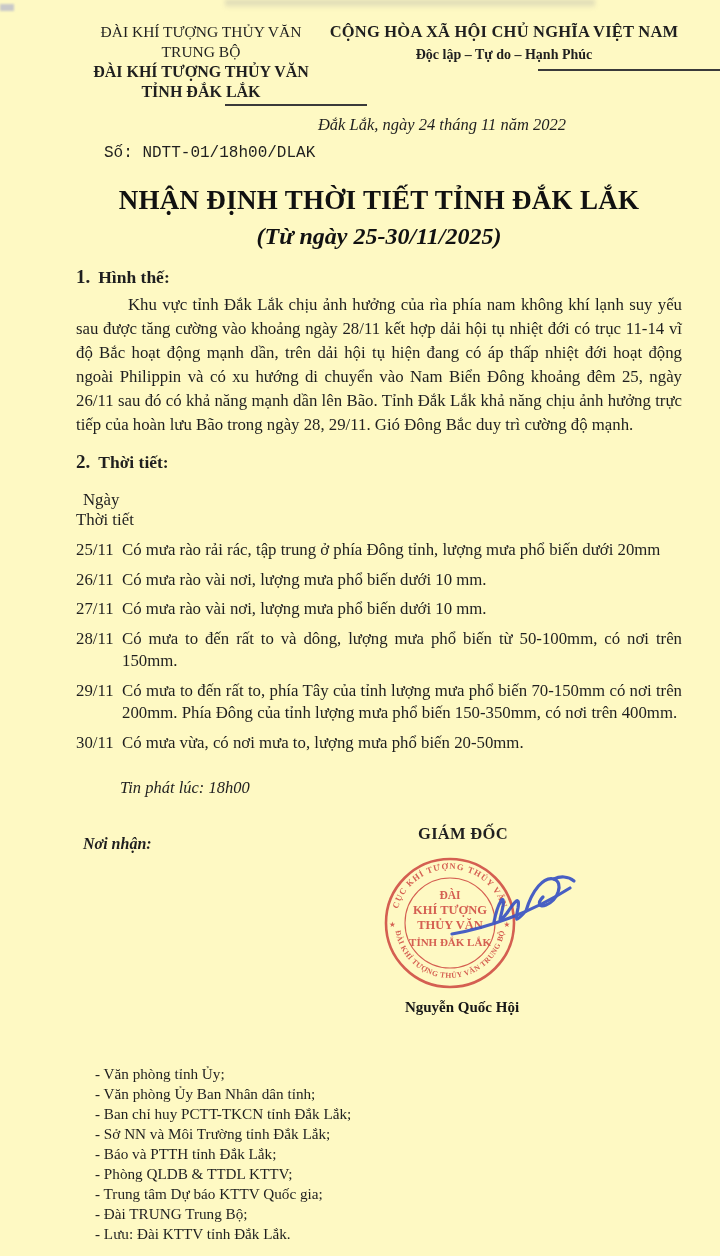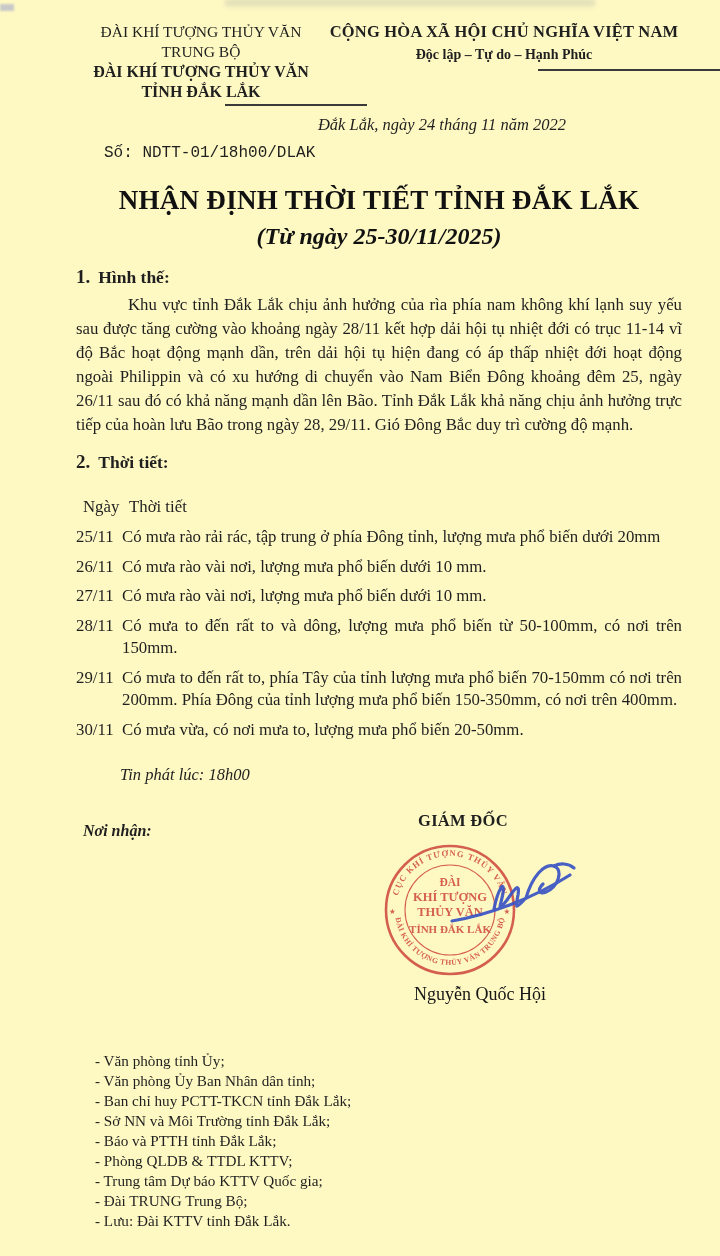--- a/index.html
+++ b/index.html
@@ -34,39 +34,39 @@
   .doc-title{font-weight:bold;font-size:27px;text-align:center;margin-top:21px;line-height:34px;letter-spacing:.3px;color:#111;}
   .doc-subtitle{font-weight:bold;font-style:italic;font-size:24px;text-align:center;margin-top:3px;line-height:32px;color:#111;}
 
   
   .sec-heading{margin-top:13px;line-height:24px;}
   .sec-heading .num{font-weight:bold;font-size:19px;}
   .sec-heading .lbl{font-weight:bold;font-size:17.5px;margin-left:4px;}
   .body-par{font-size:16.8px;line-height:24px;text-align:justify;text-indent:52px;margin:3px 0 0 0;}
 
   
-  .wx-head{display:flex;margin-top:22px;font-size:16.8px;line-height:20px;}
+  .wx-head{display:flex;margin-top:15px;font-size:16.8px;line-height:20px;flex-direction:column;}
   .wx-head .wx-date{width:46px;flex:none;margin-left:7px;}
   .wx-head .wx-wcol{flex:1;padding-right:40px;}
   .wx-rows{margin-top:9px;}
   .wx-row{display:flex;margin-bottom:7px;font-size:16.8px;line-height:22.5px;}
   .wx-row .wx-date{width:46px;flex:none;}
   .wx-row .wx-text{flex:1;text-align:justify;}
 
   .issued{font-weight:normal;font-style:italic;font-size:16.5px;margin-top:23px;margin-left:44px;line-height:22px;}
   .sign-row{position:relative;margin-top:25px;height:22px;}
   .noinhan{position:absolute;left:7px;top:11px;font-weight:bold;font-style:italic;font-size:16px;}
   .giamdoc{position:absolute;left:342px;top:0;font-weight:bold;font-size:16.5px;letter-spacing:.3px;}
 
   
   .stamp-block{position:relative;height:208px;}
   .stamp-svg{position:absolute;left:307px;top:10px;opacity:.88;}
   .sig-svg{position:absolute;left:372px;top:18px;opacity:.92;}
-  .signer-name{position:absolute;left:328px;top:150px;width:152px;text-align:center;
-    font-weight:normal;font-size:18px;line-height:22px;color:#161616;}
+  .signer-name{position:absolute;left:310px;top:150px;width:152px;text-align:center;
+    font-weight:bold;font-size:15px;line-height:22px;color:#161616;}
 
   
   .recipients{list-style:none;margin:10px 0 0 19px;padding:0;font-size:15.2px;line-height:20px;}
 </style>
 </head>
 <body>
 
 <div class="page">
   <div class="scan-smudge"></div>
   <div class="scan-corner"></div>

